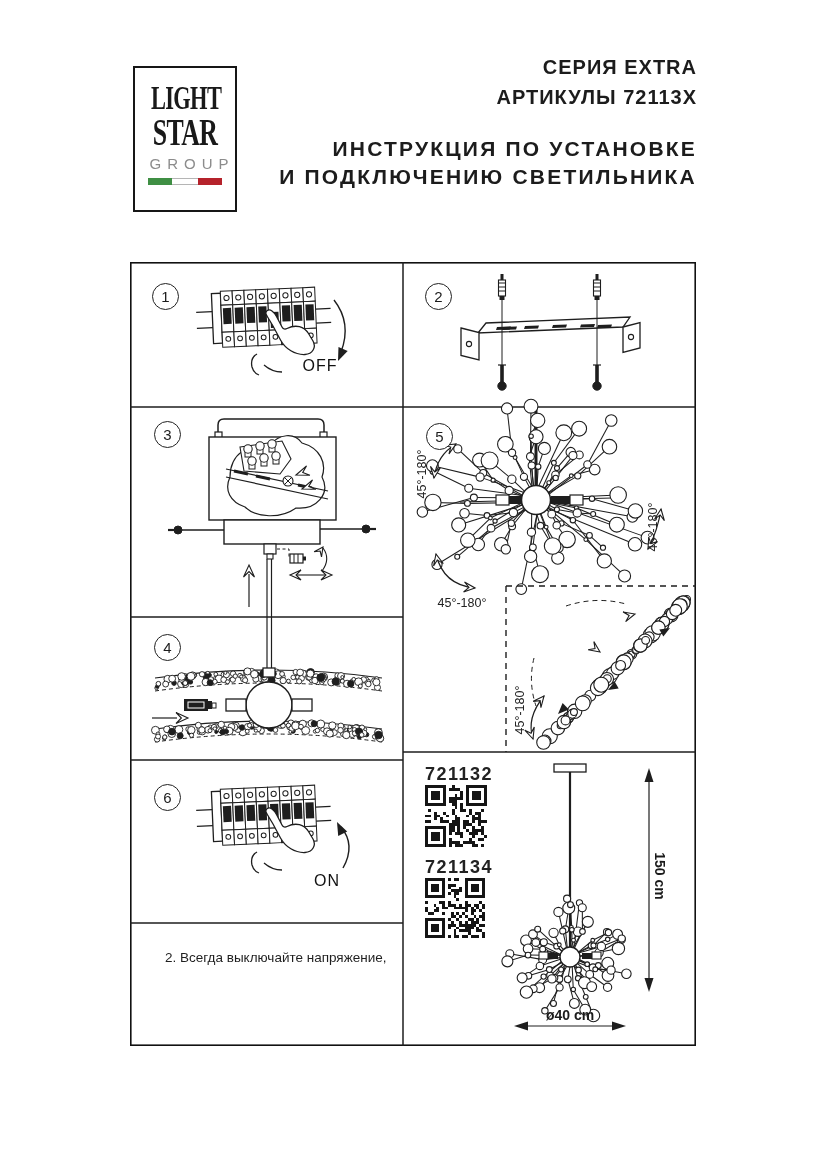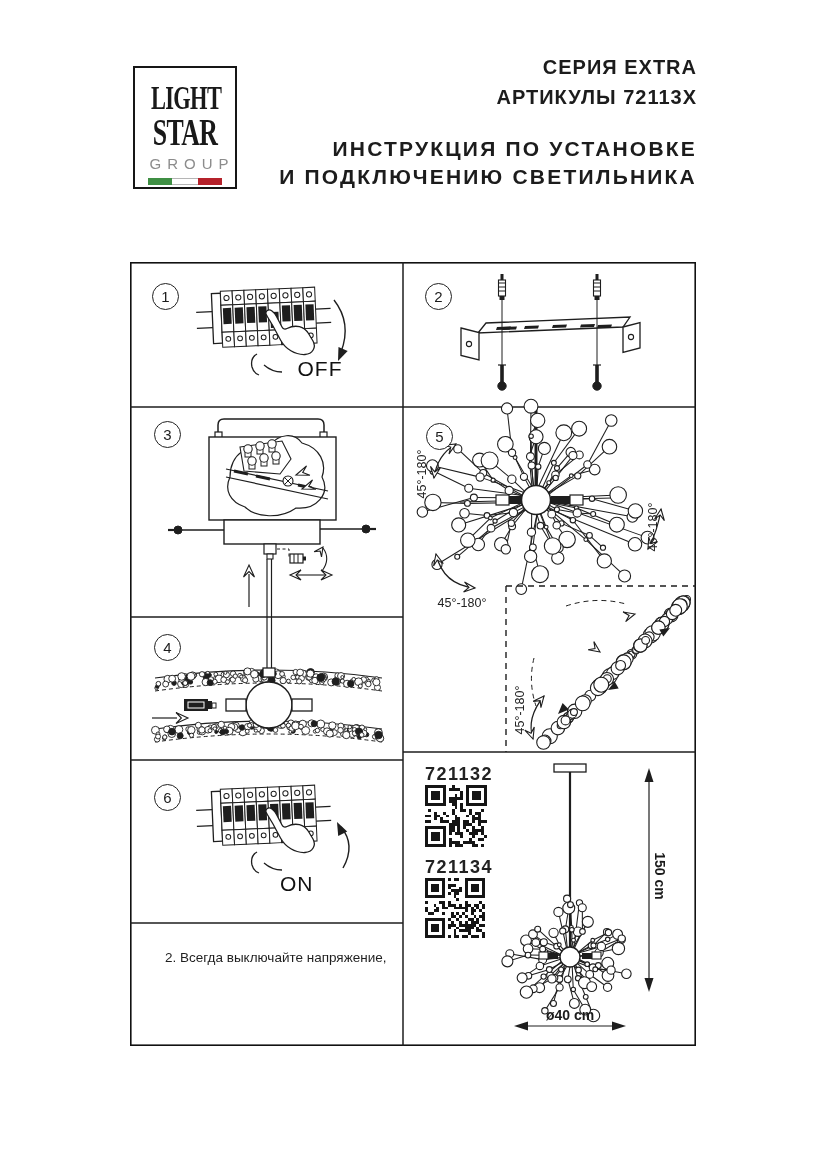--- a/index.html
+++ b/index.html
@@ -1,38 +1,38 @@
 <!DOCTYPE html>
 <html><head>
 <meta charset="utf-8">
 <style>
   html,body{margin:0;padding:0;background:#e8e8e8;}
   #page{position:relative;width:826px;height:1169px;background:#ffffff;overflow:hidden;
         font-family:"Liberation Sans",sans-serif;color:#1c1c1c;}
   
-  #logo{position:absolute;left:133px;top:66px;width:104px;height:123px;border:2px solid #161616;
+  #logo{position:absolute;left:133px;top:66px;width:104px;height:146px;border:2px solid #161616;
         box-sizing:border-box;text-align:center;background:#fff;}
   .logo-word{font-family:"Liberation Serif",serif;font-weight:700;color:#191919;line-height:1;}
   #logo-light{margin-top:14px;font-size:33px;transform:scaleX(0.68);letter-spacing:-1px;}
   #logo-star{font-size:38px;transform:scaleX(0.68);letter-spacing:-1px;margin-top:-2px;}
   #logo-group{font-size:15px;color:#8c8c8c;letter-spacing:6px;margin-top:4px;margin-left:14px;font-weight:400;}
   #logo-flag{width:74px;height:7px;margin:6px auto 0 auto;display:flex;}
   #logo-flag .seg{height:100%;}
   
   #titleblock{position:absolute;right:129px;top:52px;text-align:right;}
   .series-line{font-weight:700;font-size:20px;letter-spacing:1px;line-height:30px;}
   #instr{margin-top:23px;}
   .instr-line{font-weight:700;font-size:21px;letter-spacing:2.2px;line-height:28px;}
   
   #board{position:absolute;left:130px;top:262px;width:566px;height:784px;}
   #art{position:absolute;left:0;top:0;}
   .badge{position:absolute;width:27px;height:27px;border:1.5px solid #222;border-radius:50%;
          box-sizing:border-box;display:flex;align-items:center;justify-content:center;
          font-size:15px;background:#fff;}
-  .biglabel{position:absolute;font-size:21px;letter-spacing:1px;color:#111;}
+  .biglabel{position:absolute;font-size:16px;letter-spacing:1px;color:#111;}
   .angle{position:absolute;width:70px;height:14px;font-size:12.5px;text-align:center;color:#222;line-height:14px;}
   .rot-ccw{transform:rotate(-90deg);}
   .rot-cw{transform:rotate(90deg);}
   .code{position:absolute;font-size:18px;font-weight:700;letter-spacing:1.5px;color:#222;}
   .dim{position:absolute;font-size:14px;font-weight:700;color:#1a1a1a;}
   #notes{position:absolute;left:35px;top:687px;font-size:13.5px;line-height:18px;color:#1f1f1f;}
 </style>
 </head>
 <body>
 
@@ -1484,21 +1484,21 @@
       </svg>
 
     <div class="badge" style="left:22px;top:21px">1</div>
     <div class="badge" style="left:295px;top:21px">2</div>
     <div class="badge" style="left:24px;top:159px">3</div>
     <div class="badge" style="left:24px;top:372px">4</div>
     <div class="badge" style="left:296px;top:161px">5</div>
     <div class="badge" style="left:24px;top:522px">6</div>
 
     <div class="biglabel" style="left:160px;top:95px;width:60px;text-align:center">OFF</div>
-    <div class="biglabel" style="left:150px;top:610px;width:60px;text-align:left">ON</div>
+    <div class="biglabel" style="left:150px;top:610px;width:60px;text-align:right">ON</div>
 
     <div class="angle rot-ccw" style="left:257px;top:205px">45°-180°</div>
     <div class="angle rot-ccw" style="left:488px;top:258px">45°-180°</div>
     <div class="angle" style="left:297px;top:334px">45°-180°</div>
     <div class="angle rot-ccw" style="left:355px;top:441px">45°-180°</div>
 
     <div class="code" style="left:295px;top:502px">721132</div>
     <div class="code" style="left:295px;top:595px">721134</div>
 
     <div class="dim rot-cw" style="left:495px;top:606px;width:70px;text-align:center">150 cm</div>

